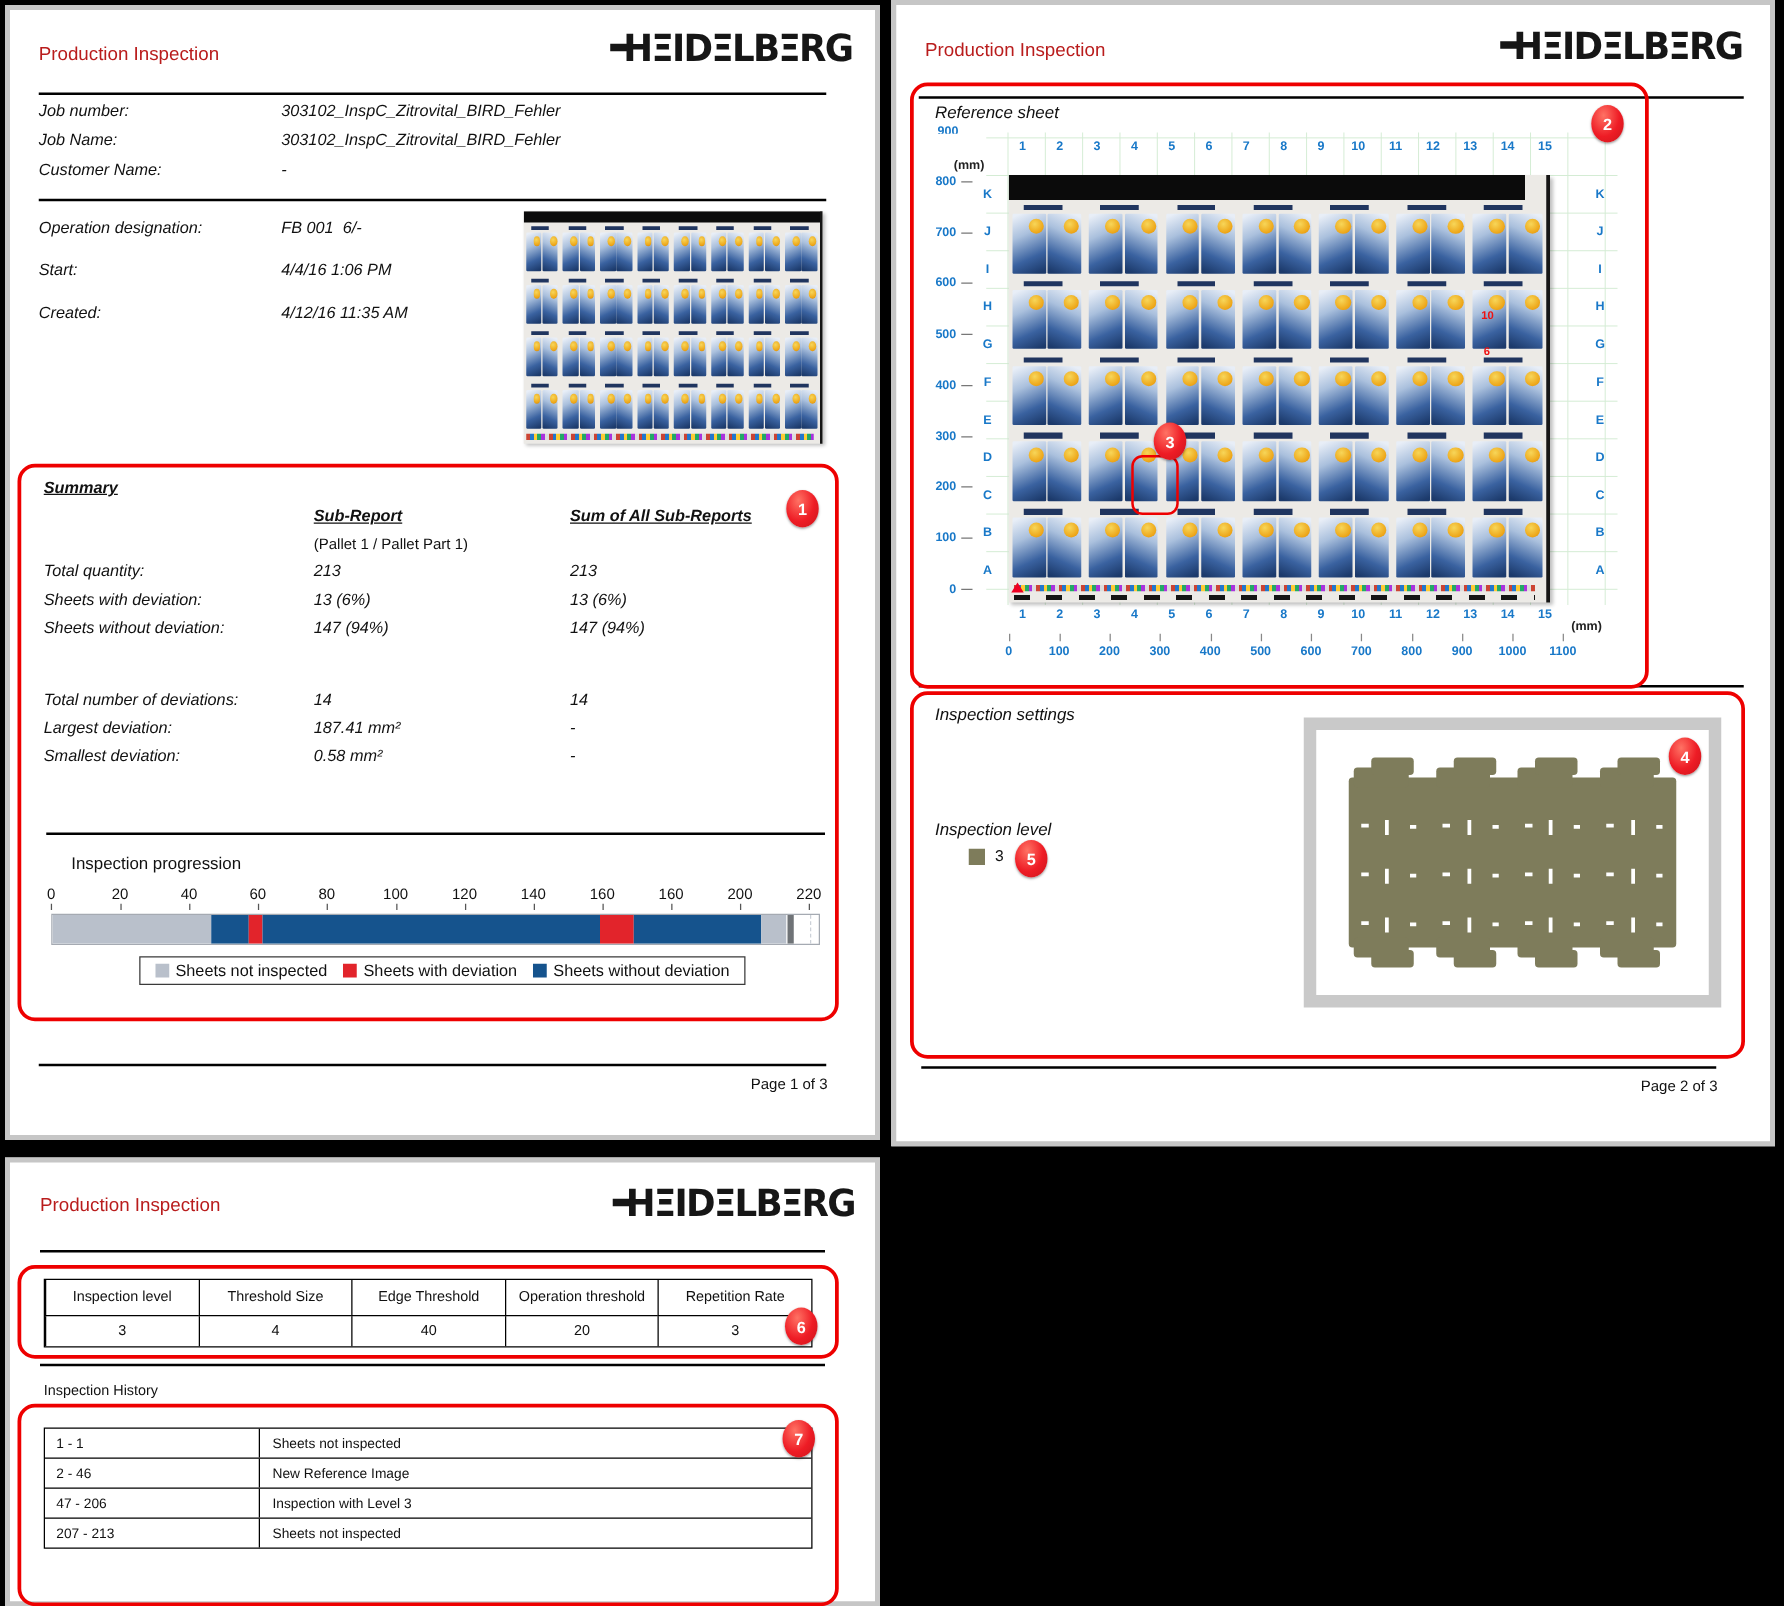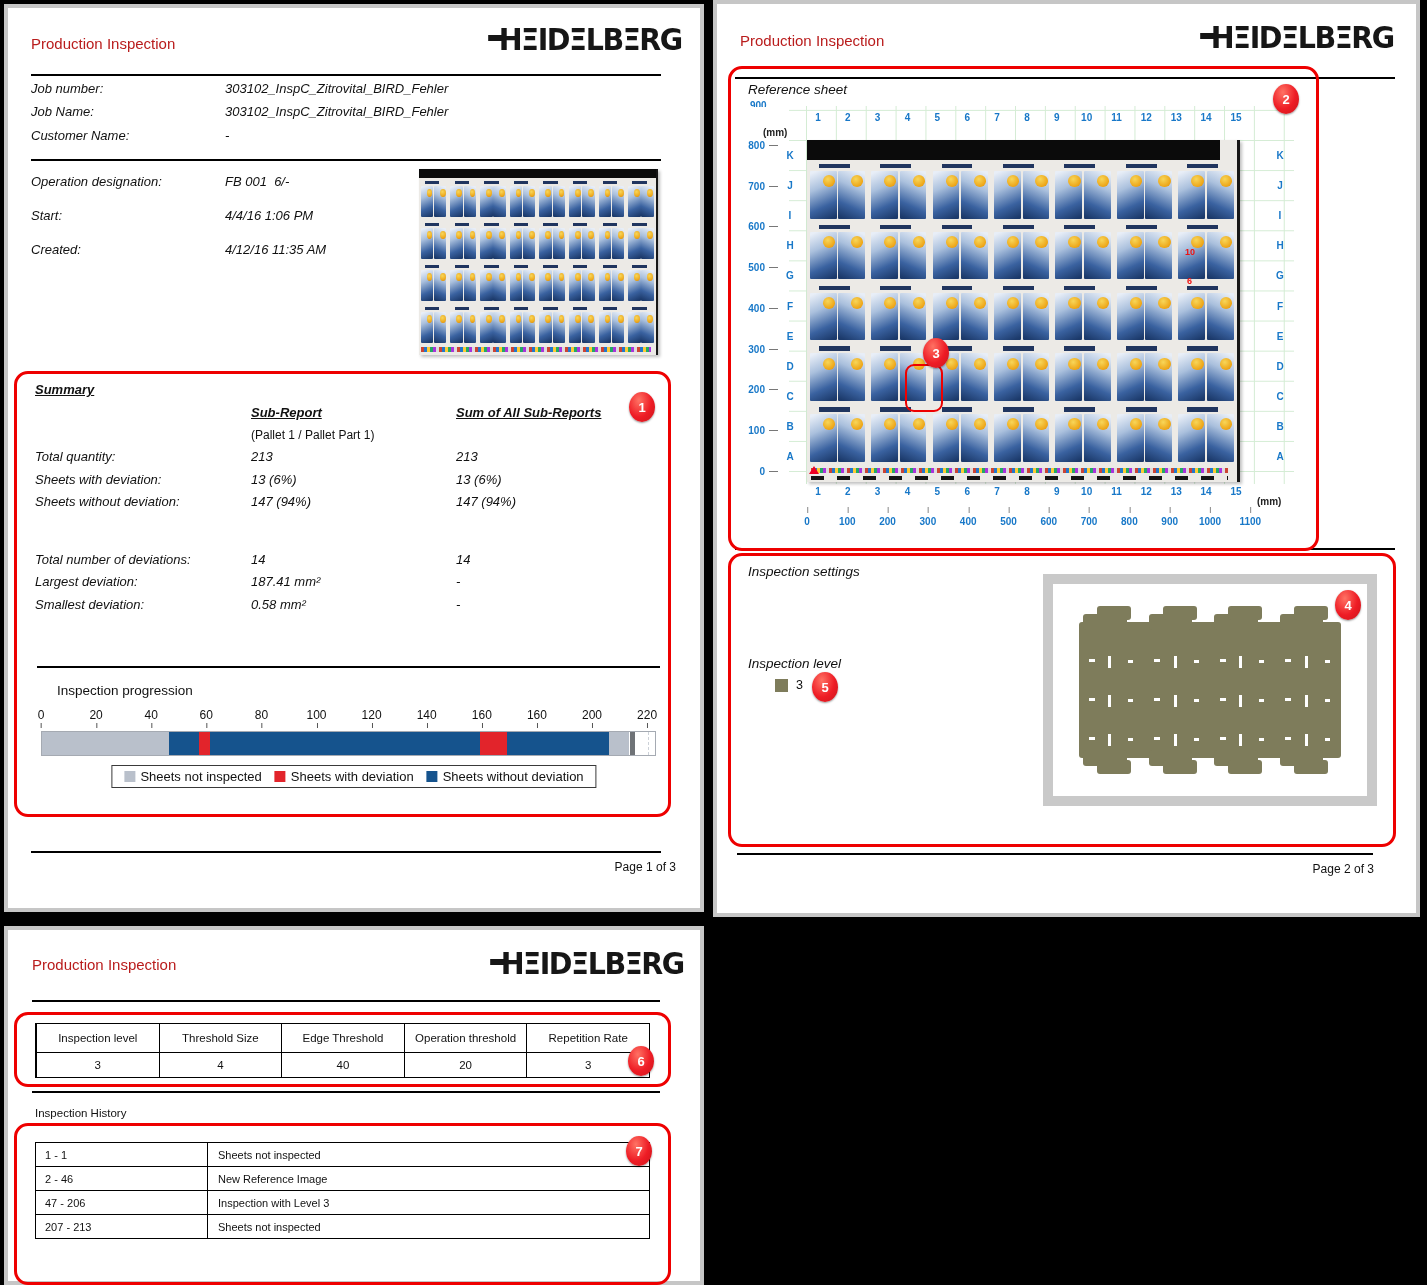--- a/index.html
+++ b/index.html
@@ -383,21 +383,21 @@
       <span class="sw" style="background: rgb(226, 36, 43);"></span>
       <span>Sheets with deviation</span>
     </span>
         <span class="li" style="--i: 2;">
       <span class="sw" style="background: rgb(21, 83, 141);"></span>
       <span>Sheets without deviation</span>
     </span>
       </div>
 
   <div class="hline" style="left:23px;top:843px;width:630px;height:1.5px"></div>
-  <div class="pgnum" style="right:24px;top:852px">Page 1 of 3</div>
+  <div class="pgnum" style="right:38px;top:852px">Page 1 of 3</div>
  </div>
 </div>
 
 <div class="page" style="left:713px;top:0;width:707px;height:917px">
  <div class="inner">
   <div class="ptitle" style="left:23px;top:28px">Production Inspection</div>
   <div class="logo" style="right:22px;top:16px"><span class="dash"></span><span>HΞIDΞLBΞRG</span></div>
   <div class="hline" style="left:18px;top:73px;width:660px;height:2px;z-index:0"></div>
 
   <div class="rbox" style="left:11px;top:62px;width:585px;height:479px"></div>

